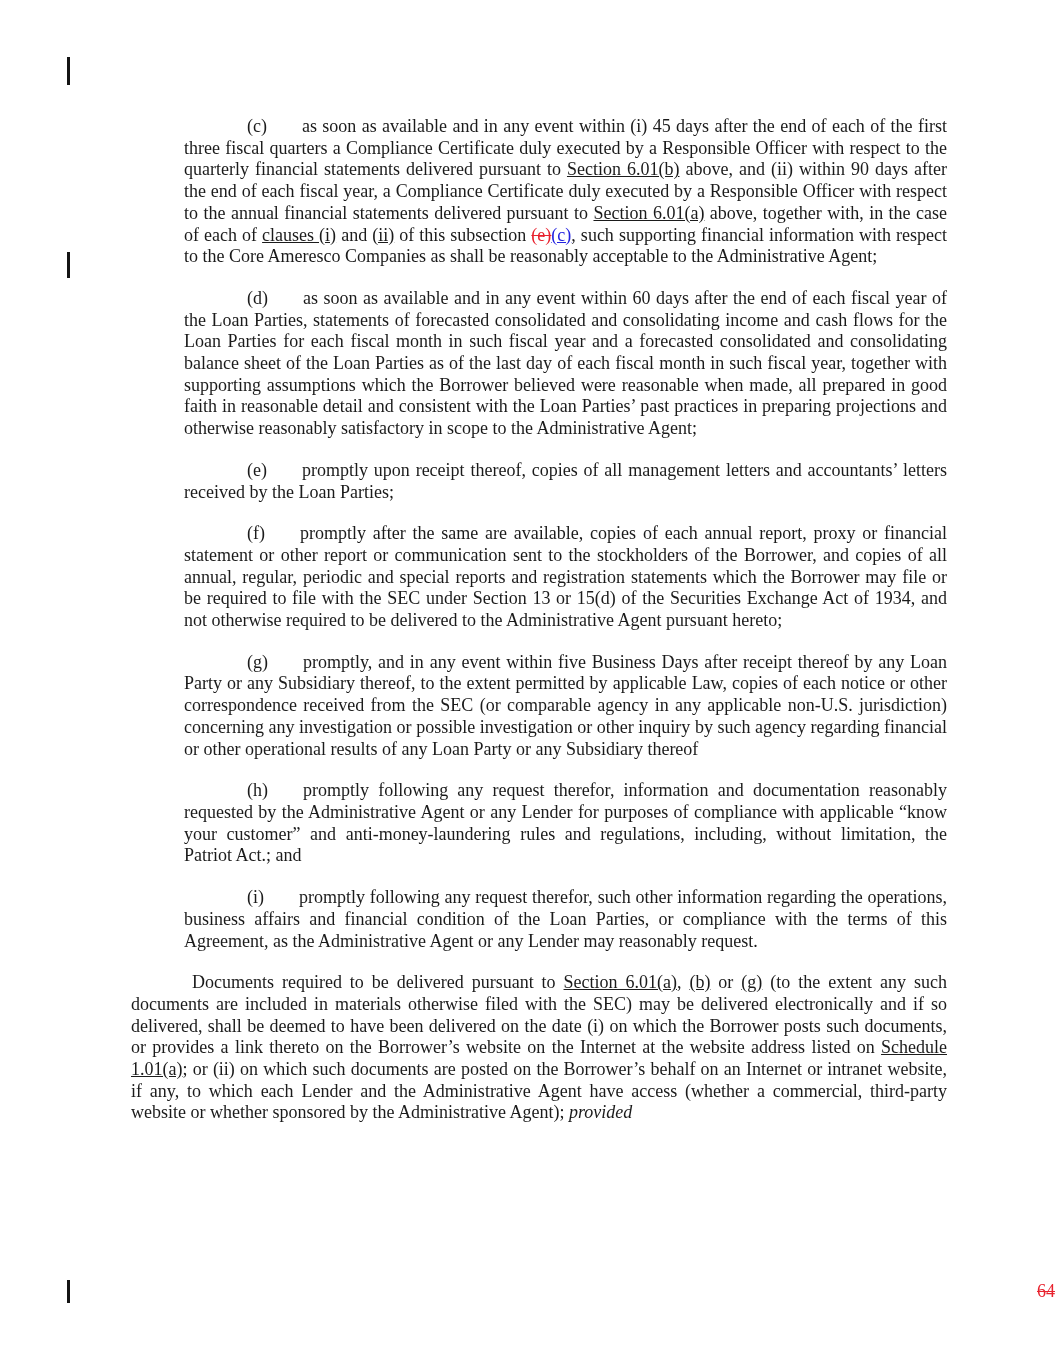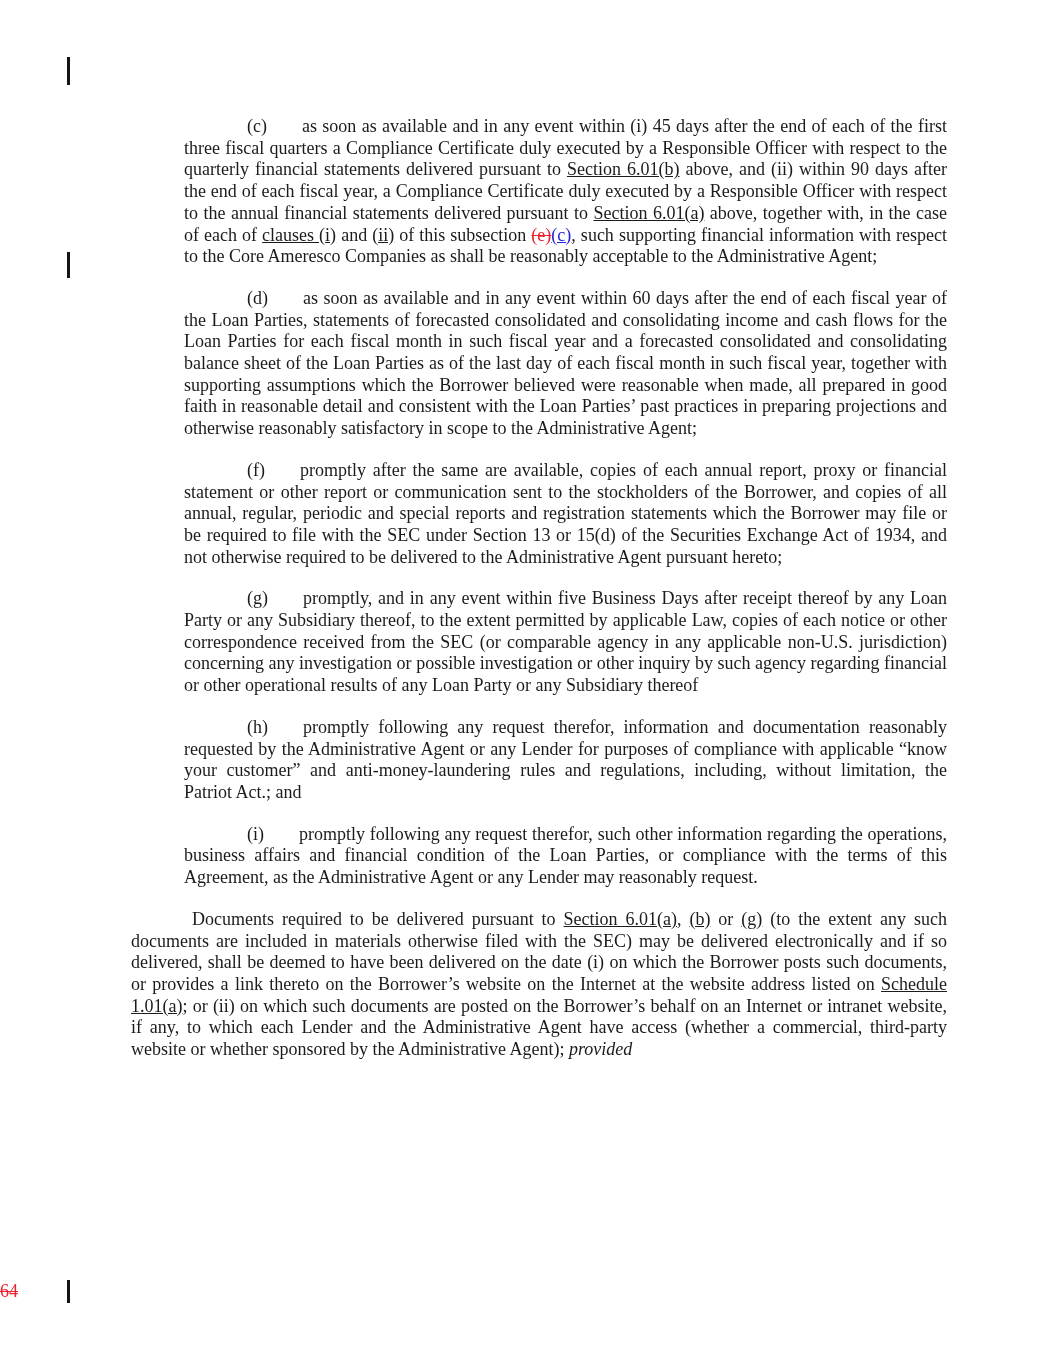--- a/index.html
+++ b/index.html
@@ -49,21 +49,21 @@
     background: var(--change-bar-color);
   }
   .bar-1 { top: 57px;   height: 28px; }
   .bar-2 { top: 252px;  height: 26px; }
   .bar-3 { top: 1280px; height: 23px; }
   .pagenum {
     position: absolute;
     top: 1281px;
     left: 0;
     width: 100%;
-    text-align: left;
+    text-align: right;
     font-size: 18px;
   }
   .pagenum span {
     color: var(--redline-red);
     text-decoration: line-through;
   }
 </style>
 </head>
 <body>
 
@@ -72,20 +72,21 @@
   <div class="change-bar bar-1"></div>
   <div class="change-bar bar-2"></div>
   <div class="change-bar bar-3"></div>
 
   <div class="doc">
 
     <p class="para sub"><span class="plabel">(c)</span><span class="tab"></span><span><span>as soon as available and in any event within (i) 45 days after the end of each of the first three fiscal quarters a Compliance Certificate duly executed by a Responsible Officer with respect to the quarterly financial statements delivered pursuant to </span><span class="s-u">Section 6.01(b)</span><span> above, and (ii) within 90 days after the end of each fiscal year, a Compliance Certificate duly executed by a Responsible Officer with respect to the annual financial statements delivered pursuant to </span><span class="s-u">Section 6.01(a)</span><span> above, together with, in the case of each of </span><span class="s-u">clauses (i)</span><span> and </span><span class="s-u">(ii)</span><span> of this subsection </span><span class="s-del">(e)</span><span class="s-ins">(c)</span><span>, such supporting financial information with respect to the Core Ameresco Companies as shall be reasonably acceptable to the Administrative Agent;</span></span></p>
 
     <p class="para sub"><span class="plabel">(d)</span><span class="tab"></span><span><span>as soon as available and in any event within 60 days after the end of each fiscal year of the Loan Parties, statements of forecasted consolidated and consolidating income and cash flows for the Loan Parties for each fiscal month in such fiscal year and a forecasted consolidated and consolidating balance sheet of the Loan Parties as of the last day of each fiscal month in such fiscal year, together with supporting assumptions which the Borrower believed were reasonable when made, all prepared in good faith in reasonable detail and consistent with the Loan Parties’ past practices in preparing projections and otherwise reasonably satisfactory in scope to the Administrative Agent;</span></span></p>
 
+    <p class="para sub"><span class="plabel">(e)</span><span class="tab"></span><span><span>promptly upon receipt thereof, copies of all management letters and accountants’ letters received by the Loan Parties;</span></span></p>
 
     <p class="para sub"><span class="plabel">(f)</span><span class="tab"></span><span><span>promptly after the same are available, copies of each annual report, proxy or financial statement or other report or communication sent to the stockholders of the Borrower, and copies of all annual, regular, periodic and special reports and registration statements which the Borrower may file or be required to file with the SEC under Section 13 or 15(d) of the Securities Exchange Act of 1934, and not otherwise required to be delivered to the Administrative Agent pursuant hereto;</span></span></p>
 
     <p class="para sub"><span class="plabel">(g)</span><span class="tab"></span><span><span>promptly, and in any event within five Business Days after receipt thereof by any Loan Party or any Subsidiary thereof, to the extent permitted by applicable Law, copies of each notice or other correspondence received from the SEC (or comparable agency in any applicable non-U.S. jurisdiction) concerning any investigation or possible investigation or other inquiry by such agency regarding financial or other operational results of any Loan Party or any Subsidiary thereof</span></span></p>
 
     <p class="para sub"><span class="plabel">(h)</span><span class="tab"></span><span><span>promptly following any request therefor, information and documentation reasonably requested by the Administrative Agent or any Lender for purposes of compliance with applicable “know your customer” and anti-money-laundering rules and regulations, including, without limitation, the Patriot Act.; and</span></span></p>
 
     <p class="para sub"><span class="plabel">(i)</span><span class="tab"></span><span><span>promptly following any request therefor, such other information regarding the operations, business affairs and financial condition of the Loan Parties, or compliance with the terms of this Agreement, as the Administrative Agent or any Lender may reasonably request.</span></span></p>
 
     <p class="para flush"><span><span>Documents required to be delivered pursuant to </span><span class="s-u">Section 6.01(a)</span><span>, </span><span class="s-u">(b)</span><span> or </span><span class="s-u">(g)</span><span> (to the extent any such documents are included in materials otherwise filed with the SEC) may be delivered electronically and if so delivered, shall be deemed to have been delivered on the date (i) on which the Borrower posts such documents, or provides a link thereto on the Borrower’s website on the Internet at the website address listed on </span><span class="s-u">Schedule 1.01(a)</span><span>; or (ii) on which such documents are posted on the Borrower’s behalf on an Internet or intranet website, if any, to which each Lender and the Administrative Agent have access (whether a commercial, third-party website or whether sponsored by the Administrative Agent); </span><span class="s-i">provided</span></span></p>

